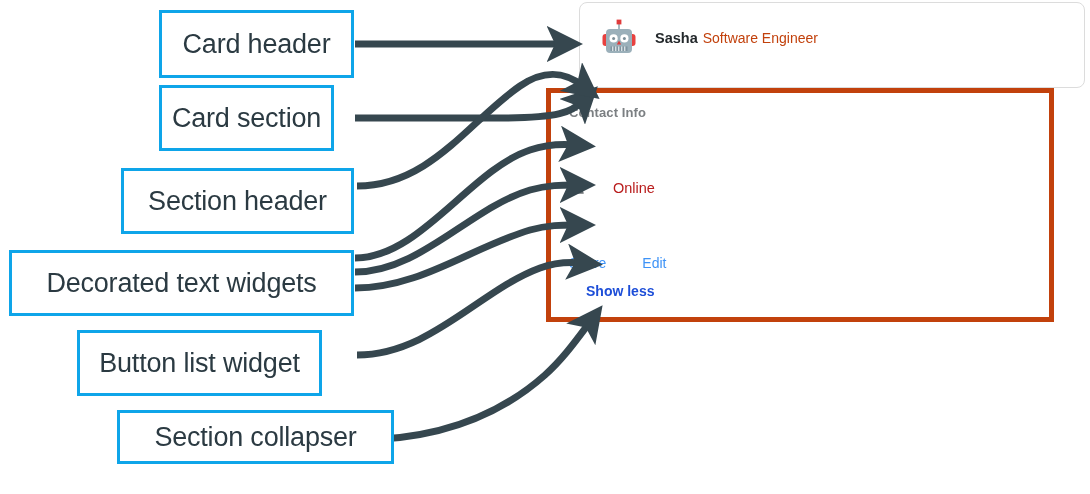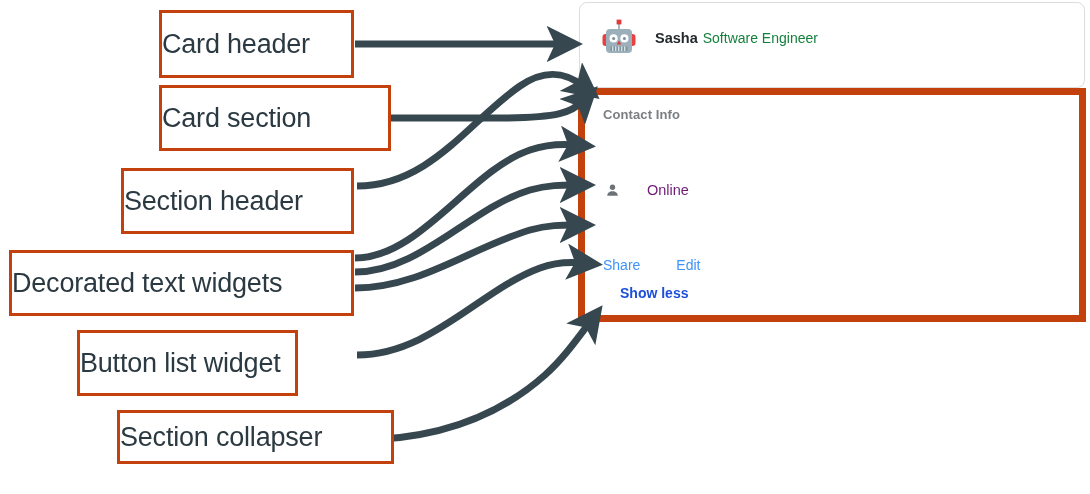--- a/index.html
+++ b/index.html
@@ -13,26 +13,26 @@
     height: 494px;
     background: #ffffff;
     font-family: "Liberation Sans", sans-serif;
     overflow: hidden;
   }
 
   
   .label-box {
     position: absolute;
     box-sizing: border-box;
-    border: 3px solid #c2410c;
+    border: 3px solid #0ea5e9;
     background: #ffffff;
     color: #2b3a42;
     display: flex;
     align-items: center;
-    justify-content: flex-start;
+    justify-content: center;
     font-size: 27px;
     line-height: 1;
     letter-spacing: -0.2px;
     white-space: nowrap;
     z-index: 5;
   }
 
   
   #arrows {
     position: absolute;
@@ -72,33 +72,33 @@
   }
   .header-text { display: flex; gap: 5px; }
   .hdr-title {
     font-size: 14.5px;
     font-weight: bold;
     color: #23282b;
     line-height: 1;
   }
   .hdr-sub {
     font-size: 14px;
-    color: #15803d;
+    color: #c2410c;
     line-height: 1;
   }
 
   
   #card-section {
     position: absolute;
-    left: 578px;
+    left: 546px;
     top: 88px;
     width: 508px;
     height: 234px;
     box-sizing: border-box;
-    border: 7px solid #c2410c;
+    border: 5px solid #c2410c;
     background: #ffffff;
     z-index: 2;
   }
   #section-inner {
     position: relative;
     width: 100%;
     height: 100%;
     background: #ffffff;
   }
   .section-header {
@@ -127,21 +127,21 @@
     color: #6d7276;
   }
   .row-icon svg { display: block; }
   .row-text {
     margin-left: 26px;
     font-size: 14.5px;
     color: #26292c;
     line-height: 1;
     white-space: nowrap;
   }
-  .row-text.status-online { color: #701a75; }
+  .row-text.status-online { color: #b91c1c; }
 
   #row-email { top: 45px; }
   #row-status { top: 85px; }
   #row-phone  { top: 125px; }
 
   #button-list {
     position: absolute;
     left: 18px;
     top: 163px;
     display: flex;
@@ -201,33 +201,33 @@
       <path d="M357,355 C430,355 480,290 540,268 C556,262 570,262 582,263"></path>
 
       <path d="M357,440 C440,440 500,415 545,375 C562,360 575,342 590,322"></path>
     </g>
   </svg>
 
   <div class="label-box" style="left:159px; top:10px; width:195px; height:68px;">
     <span>Card header</span>
   </div>
 
-  <div class="label-box" style="left:159px; top:85px; width:232px; height:66px;">
+  <div class="label-box" style="left:159px; top:85px; width:175px; height:66px;">
     <span>Card section</span>
   </div>
 
   <div class="label-box" style="left:121px; top:168px; width:233px; height:66px;">
     <span>Section header</span>
   </div>
 
   <div class="label-box" style="left:9px; top:250px; width:345px; height:66px;">
     <span>Decorated text widgets</span>
   </div>
 
-  <div class="label-box" style="left:77px; top:330px; width:221px; height:66px;">
+  <div class="label-box" style="left:77px; top:330px; width:245px; height:66px;">
     <span>Button list widget</span>
   </div>
 
   <div class="label-box" style="left:77px; top:410px; width:277px; height:54px;margin-left:40px;">
     <span>Section collapser</span>
   </div>
 
   <div id="card">
     <div id="card-header">
       <svg class="avatar" viewBox="0 0 42 42">

